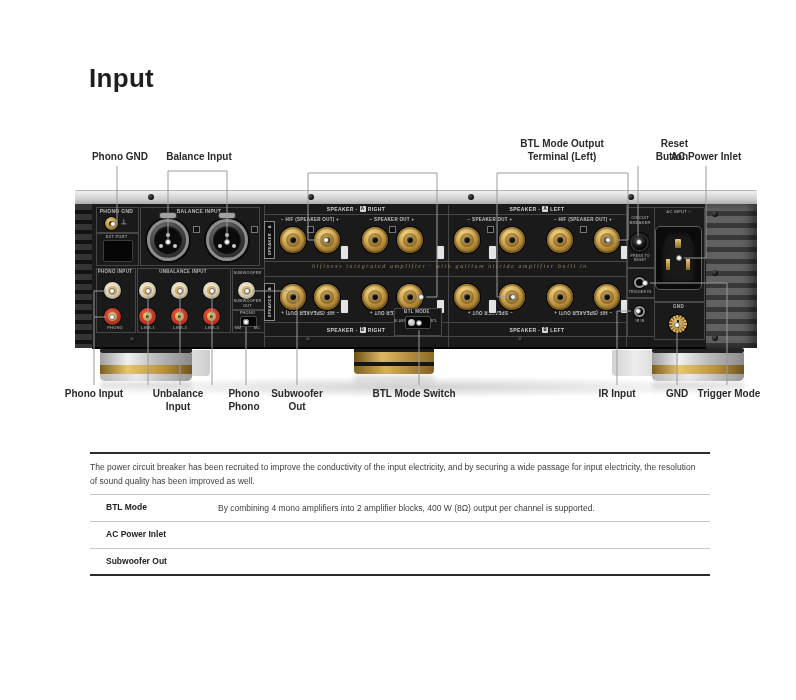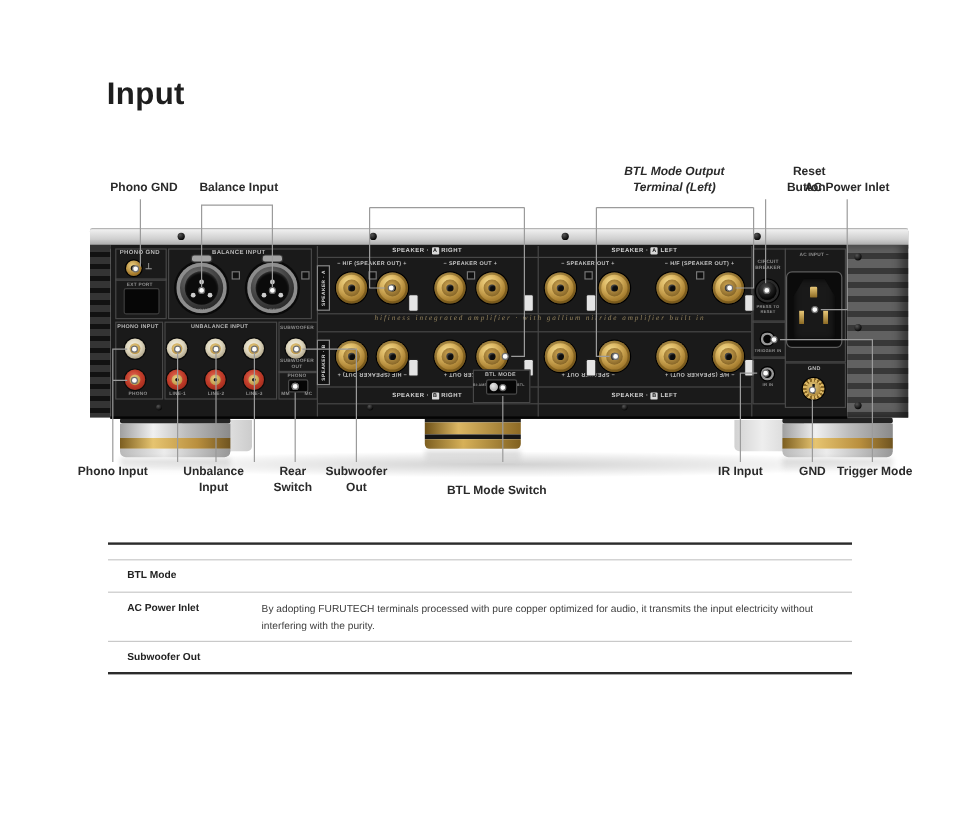--- a/index.html
+++ b/index.html
@@ -122,29 +122,29 @@
 </style>
 </head>
 <body>
 
 <div class="canvas">
 
   <div class="title">Input</div>
 
   <div class="co" style="left:70px;top:151px;width:100px;">Phono GND</div>
   <div class="co" style="left:149px;top:151px;width:100px;">Balance Input</div>
-  <div class="co" style="left:502px;top:138px;width:120px;font-style:italic;">BTL Mode Output Terminal (Left)</div>
+  <div class="co" style="left:502px;top:138px;width:120px;">BTL Mode Output Terminal (Left)</div>
   <div class="co" style="left:638px;top:138px;width:50px;text-align:right;">Reset Button</div>
   <div class="co" style="left:656px;top:151px;width:100px;">AC Power Inlet</div>
 
   <div class="co" style="left:44px;top:388px;width:100px;">Phono Input</div>
   <div class="co" style="left:143px;top:388px;width:70px;">Unbalance Input</div>
-  <div class="co" style="left:219px;top:388px;width:50px;">Rear Switch</div>
+  <div class="co" style="left:219px;top:388px;width:50px;">Phono Phono</div>
   <div class="co" style="left:264px;top:388px;width:66px;">Subwoofer Out</div>
-  <div class="co" style="left:354px;top:388px;width:120px;margin-top:16px;">BTL Mode Switch</div>
+  <div class="co" style="left:354px;top:388px;width:120px;">BTL Mode Switch</div>
   <div class="co" style="left:577px;top:388px;width:80px;">IR Input</div>
   <div class="co" style="left:647px;top:388px;width:60px;">GND</div>
   <div class="co" style="left:684px;top:388px;width:90px;">Trigger Mode</div>
 
   <div class="shadow"></div>
   <div class="rearfoot" style="left:152px;top:350px;width:58px;"></div>
   <div class="rearfoot" style="left:612px;top:350px;width:58px;"></div>
   <div class="foot" style="left:100px;top:348px;">
     <div class="f1"></div>
       <div class="f2"></div>
@@ -387,26 +387,27 @@
         <circle cx="247" cy="291" r="2.5"></circle>
       <circle cx="419" cy="323" r="2.5"></circle>
       <circle cx="638" cy="311" r="2.5"></circle>
         <circle cx="677" cy="325" r="2.5"></circle>
       <circle cx="645" cy="283" r="2.5"></circle>
     </g>
   </svg>
 
   <div class="spec-table">
     <div class="spec-row">
+      <div class="spec-desc">The power circuit breaker has been recruited to improve the conductivity of the input electricity, and by securing a wide passage for input electricity, the resolution of sound quality has been improved as well.</div>
     </div>
     <div class="spec-row">
       <div class="spec-term">BTL Mode</div>
+      <div class="spec-desc">By combining 4 mono amplifiers into 2 amplifier blocks, 400 W (8Ω) output per channel is supported.</div>
     </div>
     <div class="spec-row">
       <div class="spec-term">AC Power Inlet</div>
-      <div class="spec-desc">By adopting FURUTECH terminals processed with pure copper optimized for audio, it transmits the input electricity without interfering with the purity.</div>
     </div>
     <div class="spec-row">
       <div class="spec-term">Subwoofer Out</div>
     </div>
   </div>
 
 </div>
 
 </body></html>

